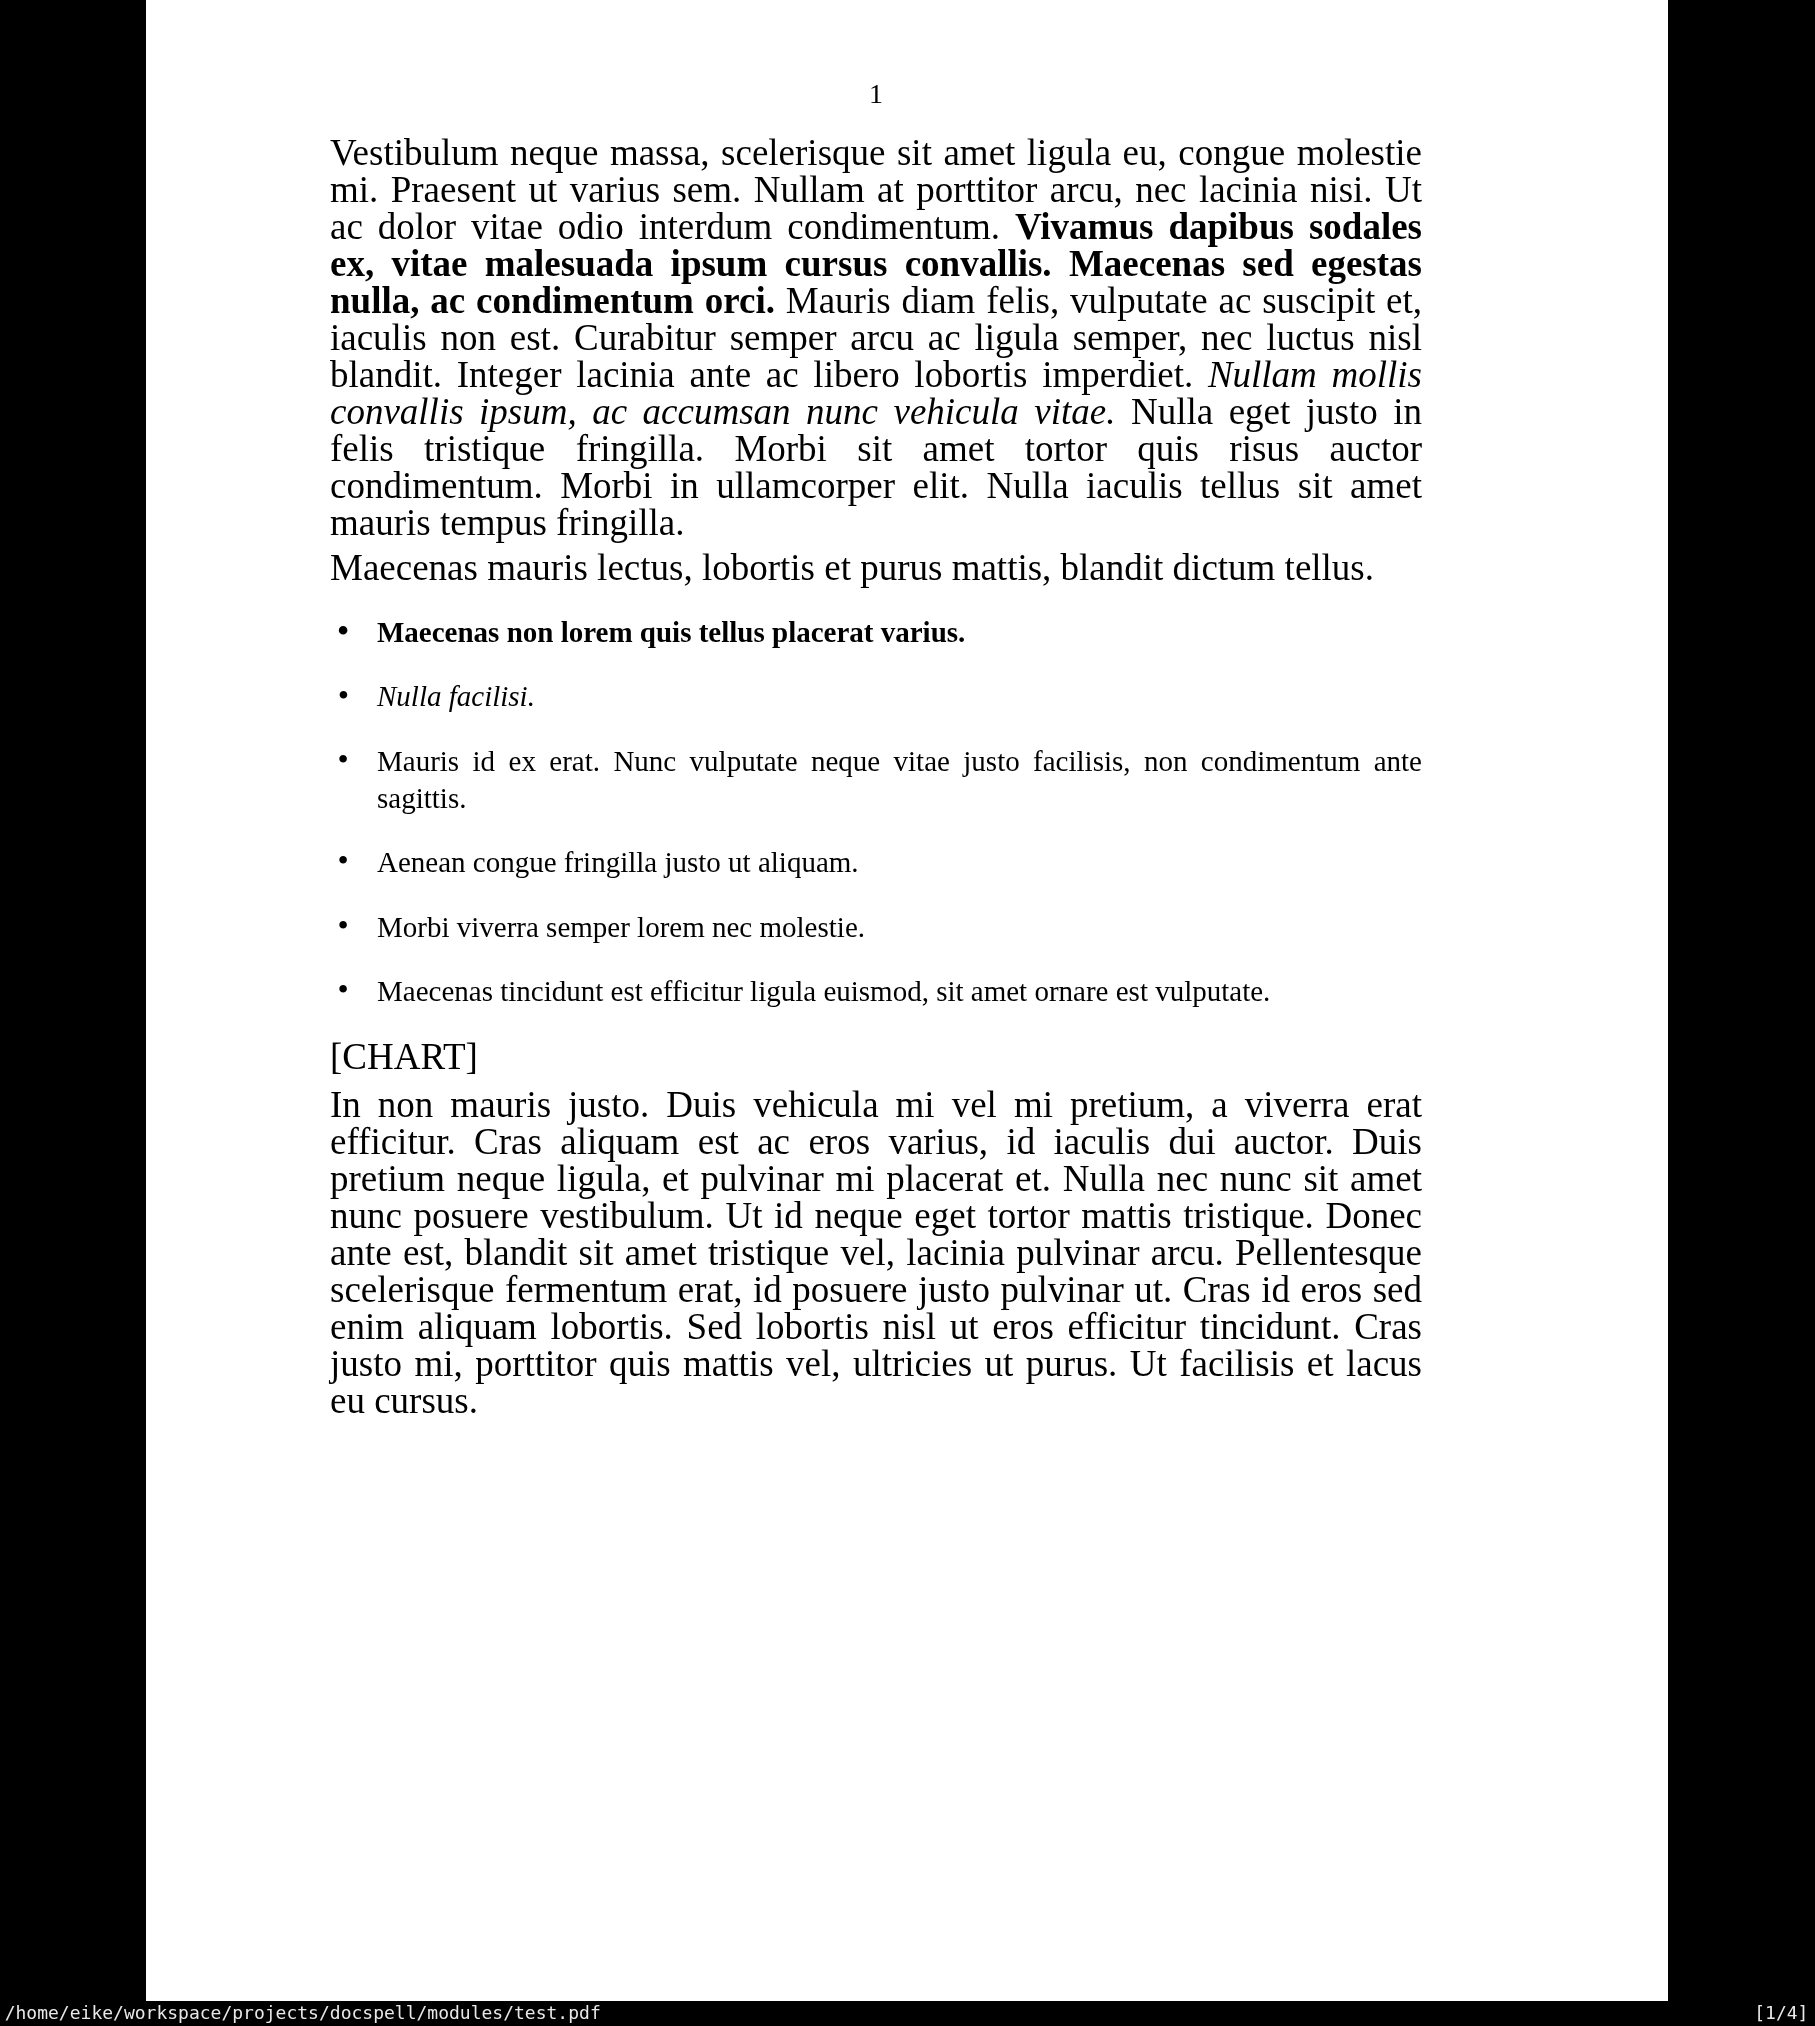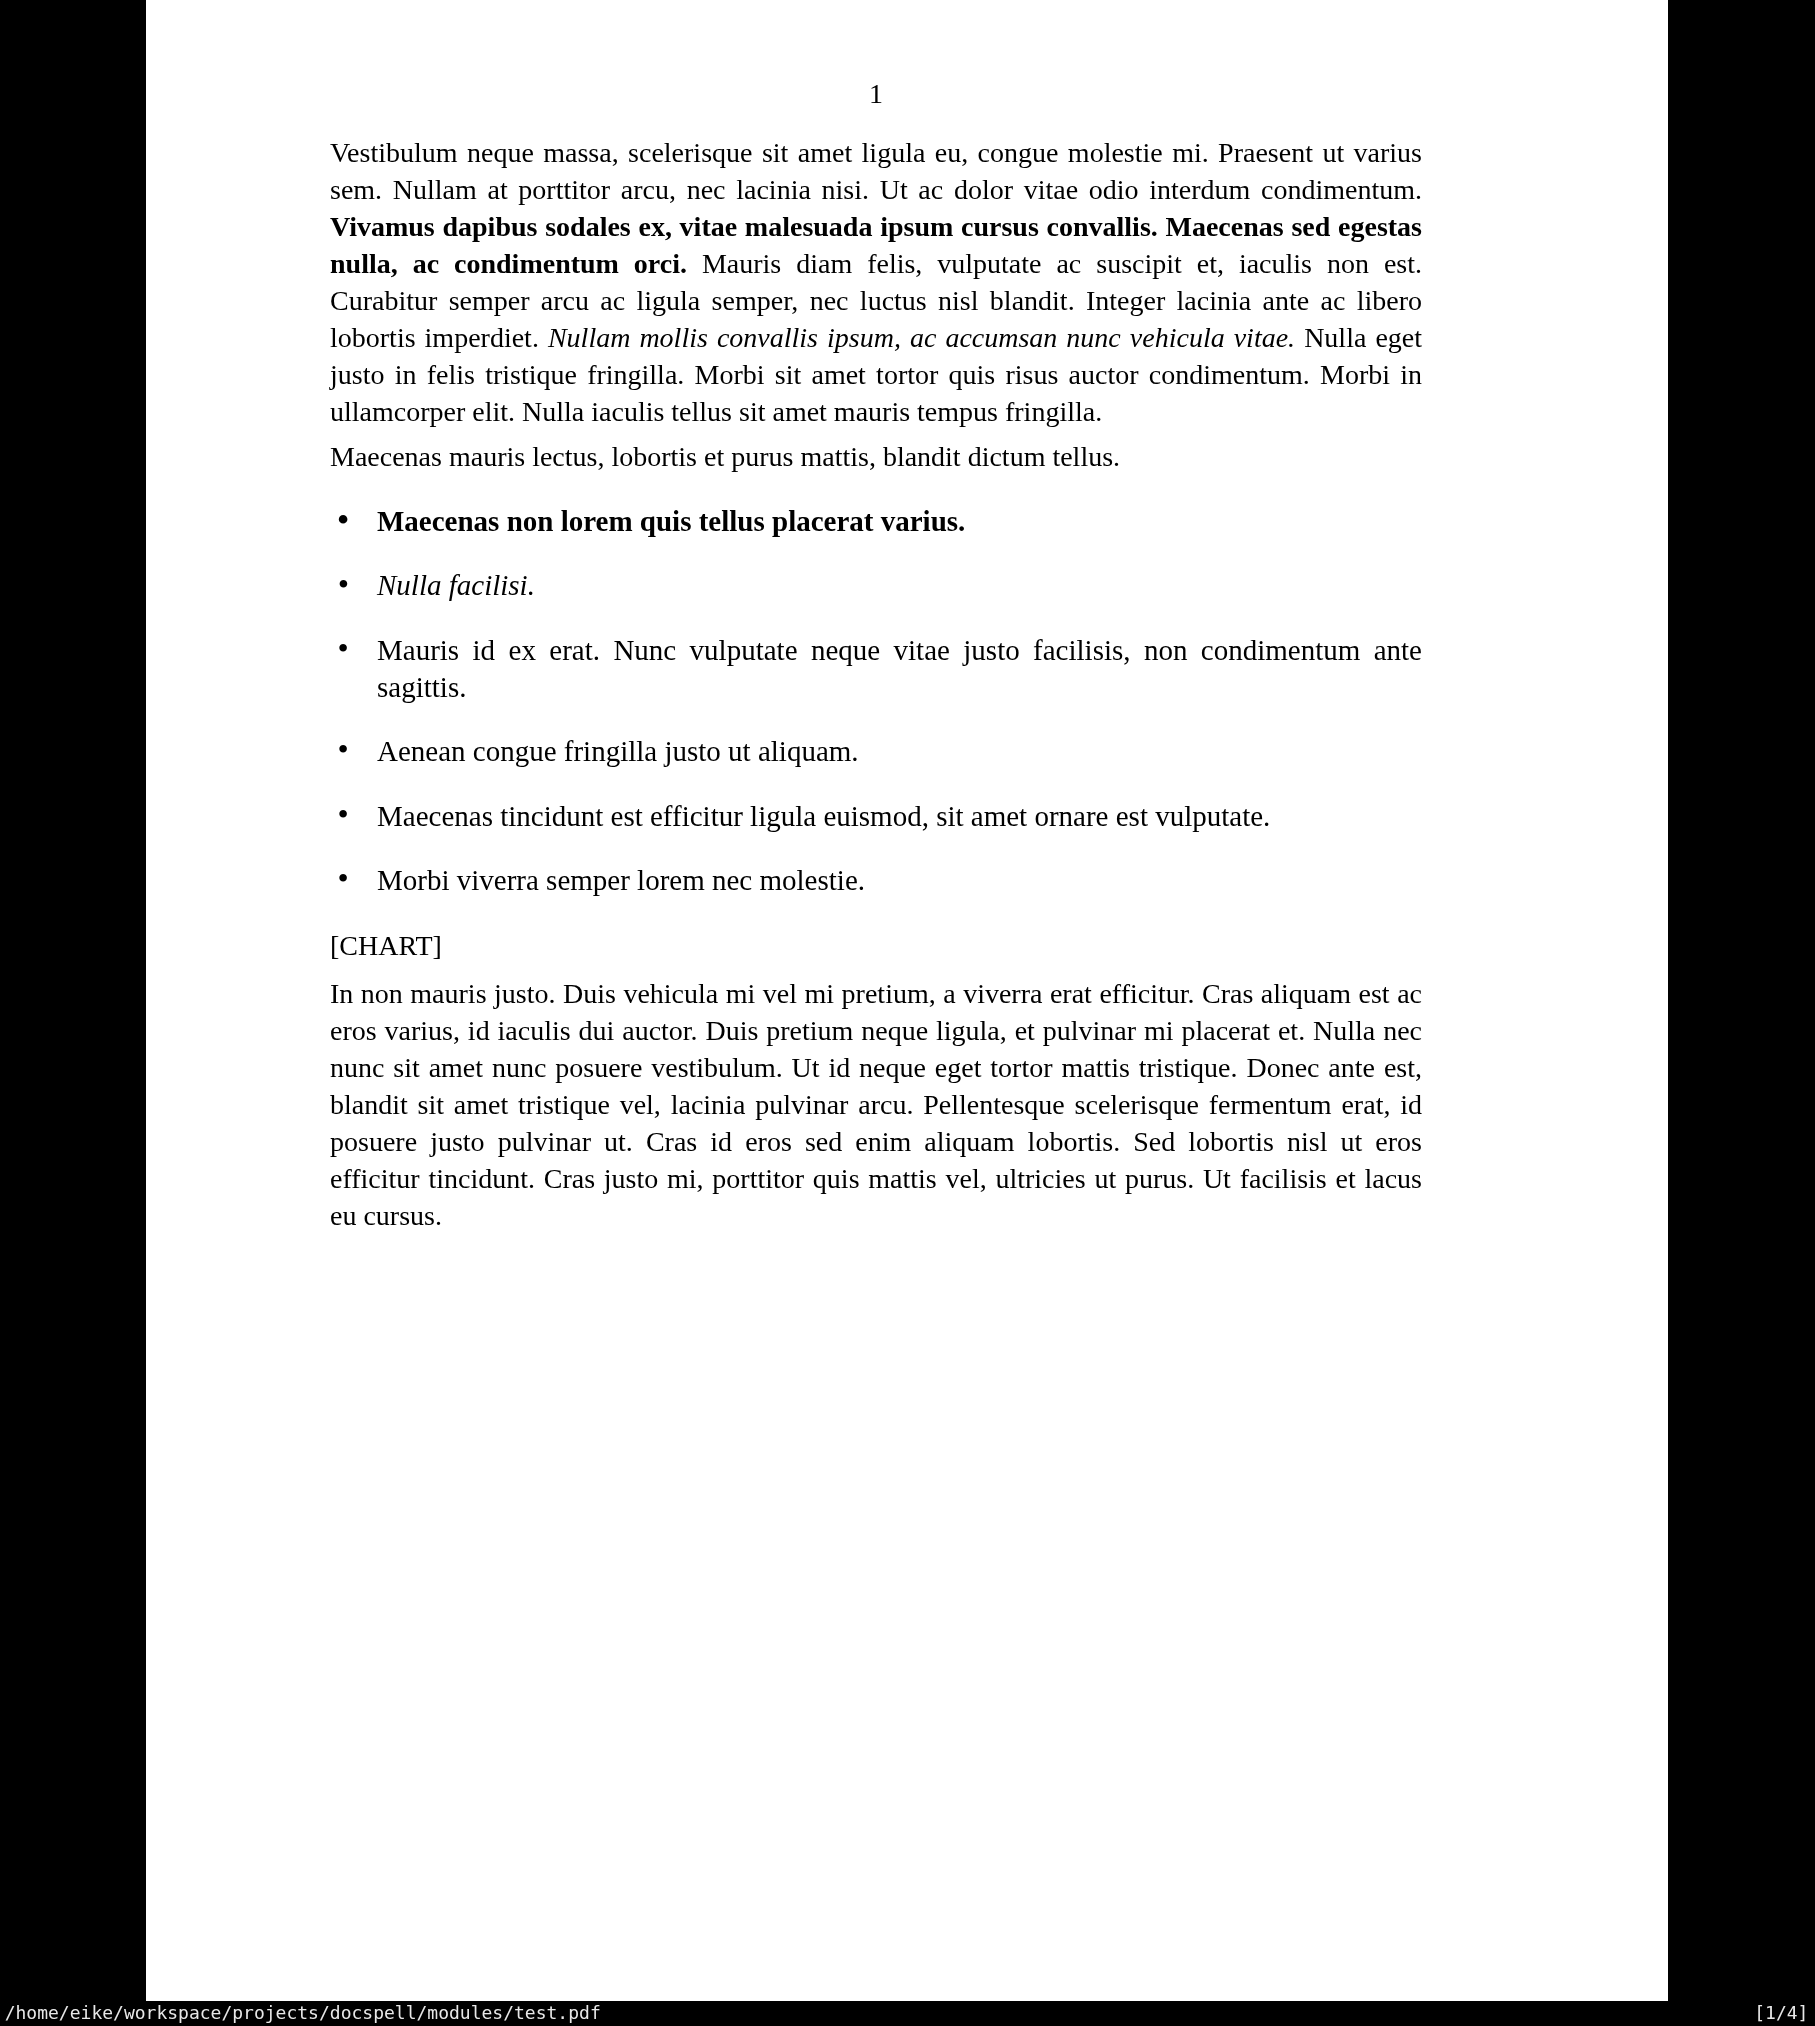--- a/index.html
+++ b/index.html
@@ -46,21 +46,21 @@
     line-height: 64px;
   }
   .section-heading {
     margin: 91px 0 0 0;
     font-weight: normal;
     font-size: 50px;
     line-height: 67px;
   }
   .body-par {
     margin: 0;
-    font-size: 28px;
+    font-size: 37px;
     line-height: 37px;
     text-align: justify;
   }
   .par-first   { margin-top: 25.6px; }
   .par-follow  { margin-top: 8.5px; }
   .par-chart   { margin-top: 28px; text-align: left; }
   .par-last    { margin-top: 11.4px; }
   .b { font-weight: bold; }
   .i { font-style: italic; }
   .bullet-list {
@@ -116,22 +116,22 @@
 
       <p class="body-par par-first" id="paragraph-mixed"><span>Vestibulum neque massa, scelerisque sit amet ligula eu, congue molestie mi. Praesent ut varius sem. Nullam at porttitor arcu, nec lacinia nisi. Ut ac dolor vitae odio interdum condimentum. </span><span class="b">Vivamus dapibus sodales ex, vitae malesuada ipsum cursus convallis. Maecenas sed egestas nulla, ac condimentum orci.</span><span> Mauris diam felis, vulputate ac suscipit et, iaculis non est. Curabitur semper arcu ac ligula semper, nec luctus nisl blandit. Integer lacinia ante ac libero lobortis imperdiet. </span><span class="i">Nullam mollis convallis ipsum, ac accumsan nunc vehicula vitae.</span><span> Nulla eget justo in felis tristique fringilla. Morbi sit amet tortor quis risus auctor condimentum. Morbi in ullamcorper elit. Nulla iaculis tellus sit amet mauris tempus fringilla.</span></p>
 
       <p class="body-par par-follow">Maecenas mauris lectus, lobortis et purus mattis, blandit dictum tellus.</p>
 
       <ul class="bullet-list" id="bullet-list">
           <li class="b">Maecenas non lorem quis tellus placerat varius.</li>
           <li class="i">Nulla facilisi.</li>
           <li>Mauris id ex erat. Nunc vulputate neque vitae justo facilisis, non condimentum ante sagittis.</li>
           <li>Aenean congue fringilla justo ut aliquam.</li>
+          <li>Morbi viverra semper lorem nec molestie.</li>
           <li>Maecenas tincidunt est efficitur ligula euismod, sit amet ornare est vulputate.</li>
-          <li>Morbi viverra semper lorem nec molestie.</li>
         </ul>
 
       <p class="body-par par-chart">[CHART]</p>
 
       <p class="body-par par-last">In non mauris justo. Duis vehicula mi vel mi pretium, a viverra erat efficitur. Cras aliquam est ac eros varius, id iaculis dui auctor. Duis pretium neque ligula, et pulvinar mi placerat et. Nulla nec nunc sit amet nunc posuere vestibulum. Ut id neque eget tortor mattis tristique. Donec ante est, blandit sit amet tristique vel, lacinia pulvinar arcu. Pellentesque scelerisque fermentum erat, id posuere justo pulvinar ut. Cras id eros sed enim aliquam lobortis. Sed lobortis nisl ut eros efficitur tincidunt. Cras justo mi, porttitor quis mattis vel, ultricies ut purus. Ut facilisis et lacus eu cursus.</p>
 
     </div>
   </div>
 
   <div class="statusbar">

